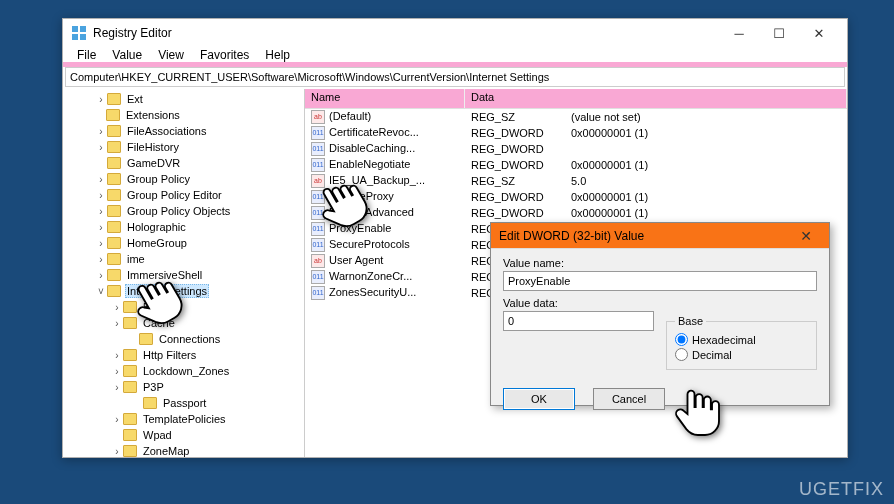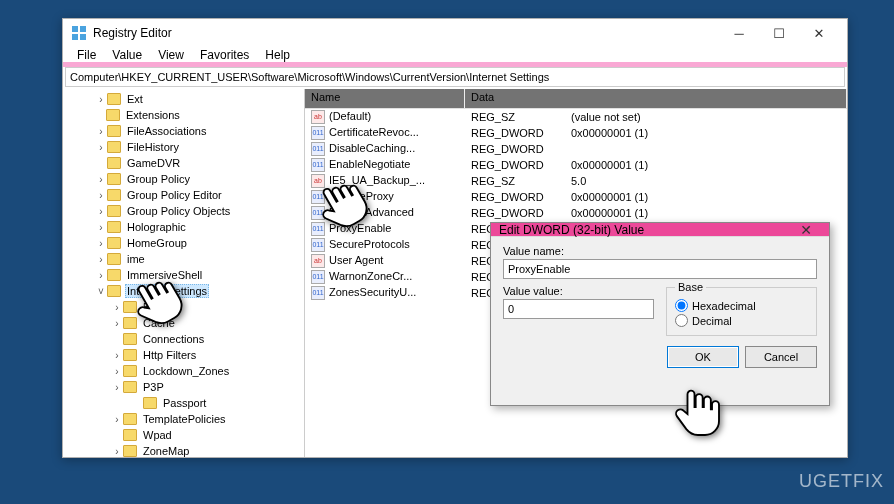--- a/index.html
+++ b/index.html
@@ -19,54 +19,54 @@
 .addressbar input { flex: 1; height: 20px; border: 1px solid #ccc; padding: 0 4px; font-size: 11px; margin: 0 2px; }
 .content { display: flex; height: calc(100% - 28px - 20px - 22px); }
 .tree-pane { width: 242px; border-right: 1px solid #ccc; overflow: auto; padding: 2px 0; background: #fff; }
 .tree-item { display: flex; align-items: center; height: 16px; white-space: nowrap; }
 .tree-item .exp { width: 12px; text-align: center; color: #555; font-size: 10px; }
 .tree-item .exp.empty { color: transparent; }
 .folder-icon { width: 14px; height: 12px; background: #f7d96a; border: 1px solid #d4a93a; border-radius: 1px; margin-right: 4px; display: inline-block; }
 .tree-item span.label { padding: 0 2px; }
 .tree-item.selected span.label { background: #cde8ff; border: 1px dotted #7ab8e8; padding: 0 1px; }
 .list-pane { flex: 1; overflow: auto; }
-.list-header { display: flex; height: 20px; border-bottom: 1px solid #e0e0e0; background: #737373; }
+.list-header { display: flex; height: 20px; border-bottom: 1px solid #e0e0e0; background: #f9a8d4; }
 .list-header div { padding: 2px 6px; border-right: 1px solid #eee; font-size: 11px; }
 .col-name { width: 160px; }
 .col-type { width: 100px; }
 .col-data { flex: 1; }
 .list-row { display: flex; height: 16px; align-items: center; }
 .list-row div { padding: 0 6px; overflow: hidden; text-overflow: ellipsis; white-space: nowrap; font-size: 11px; }
 .val-icon { width: 14px; height: 14px; display: inline-block; margin-right: 4px; vertical-align: middle; border: 1px solid #aaa; font-size: 7px; text-align: center; line-height: 12px; }
 .val-icon.str { background: #fde9e9; color: #c33; }
 .val-icon.num { background: #e9eefd; color: #36c; }
 
 .dialog {
   position: absolute; left: 490px; top: 222px; width: 340px; height: 184px;
   background: #f0f0f0; border: 1px solid #888; box-shadow: 3px 3px 8px rgba(0,0,0,0.3); z-index: 10;
 }
-.dialog .titlebar { height: 14px; background: #ec4899; border-bottom: 1px solid #ddd; }
+.dialog .titlebar { height: 26px; background: #f97316; border-bottom: 1px solid #ddd; }
 .dialog .close { width: 30px; text-align: center; font-size: 14px; color: #333; }
 .dialog-body { padding: 8px 12px; display: grid; grid-template-columns: 1fr 1fr; gap: 6px 12px; }
 .dialog-body label { font-size: 11px; display: block; margin-bottom: 2px; }
 .dialog-body input[type=text] { width: 100%; height: 20px; border: 1px solid #999; padding: 0 4px; font-size: 11px; background: #fff; }
 .field-valuename { grid-column: 1 / 3; }
 .field-valuedata { grid-column: 1 / 2; }
-.field-base { grid-column: 2 / 3; }
+.field-base { grid-column: 2 / 3; margin-top: 22px; }
 .base-group { border: 1px solid #ccc; padding: 4px 8px 6px; position: relative; margin-top: -4px; }
 .base-group legend { font-size: 11px; padding: 0 3px; }
 .base-group label { display: flex; align-items: center; gap: 4px; margin: 2px 0; }
-.dialog-buttons { grid-column: 1 / 3; display: flex; justify-content: flex-end; gap: 6px; margin-top: 4px; }
+.dialog-buttons { grid-column: 1 / 3; display: flex; gap: 18px; margin-top: 12px; }
 .dialog-buttons button { width: 72px; height: 22px; border: 1px solid #888; background: #e8e8e8; font-size: 11px; }
 .dialog-buttons button.default { border: 1px solid #0078d7; box-shadow: inset 0 0 0 1px #fff; }
 
 .cursor-hand { position: absolute; z-index: 50; pointer-events: none; }
 .cursor-hand svg { filter: drop-shadow(2px 2px 3px rgba(0,0,0,0.5)); }
 
-.watermark { position: absolute; right: 10px; bottom: 12px; color: rgba(255,255,255,0.6); font-size: 18px; font-family: Arial; letter-spacing: 1px; }
+.watermark { position: absolute; right: 10px; bottom: 4px; color: rgba(255,255,255,0.6); font-size: 18px; font-family: Arial; letter-spacing: 1px; }
 </style>
 </head>
 <body>
 
 <div class="window">
   <div class="titlebar">
     <span class="icon">
       <svg width="16" height="16">
           <rect x="1" y="1" width="6" height="6" fill="#4aa3df"></rect>
           <rect x="9" y="1" width="6" height="6" fill="#4aa3df"></rect>
@@ -161,21 +161,21 @@
         <div class="tree-item" style="padding-left: 48px;">
           <span class="exp">›</span>
           <span class="folder-icon"></span>
           <span class="label">5.0</span>
         </div>
         <div class="tree-item" style="padding-left: 48px;">
           <span class="exp">›</span>
           <span class="folder-icon"></span>
           <span class="label">Cache</span>
         </div>
-        <div class="tree-item" style="padding-left: 48px;">
+        <div class="tree-item" style="padding-left: 64px;">
           <span class="exp empty">·</span>
           <span class="folder-icon"></span>
           <span class="label">Connections</span>
         </div>
         <div class="tree-item" style="padding-left: 48px;">
           <span class="exp">›</span>
           <span class="folder-icon"></span>
           <span class="label">Http Filters</span>
         </div>
         <div class="tree-item" style="padding-left: 48px;">
@@ -283,21 +283,21 @@
   <div class="titlebar">
     <span class="title">Edit DWORD (32-bit) Value</span>
     <div class="close">✕</div>
   </div>
   <div class="dialog-body">
     <div class="field-valuename">
       <label>Value name:</label>
       <input type="text" readonly="" value="ProxyEnable" style="">
     </div>
     <div class="field-valuedata">
-      <label>Value value:</label>
+      <label>Value data:</label>
       <input type="text" value="0" style="">
     </div>
     <div class="field-base">
       <fieldset class="base-group">
         <legend>Base</legend>
         <label>
             <input type="radio" name="base" checked="" style="">
             <span>Hexadecimal</span>
           </label>
         <label>

